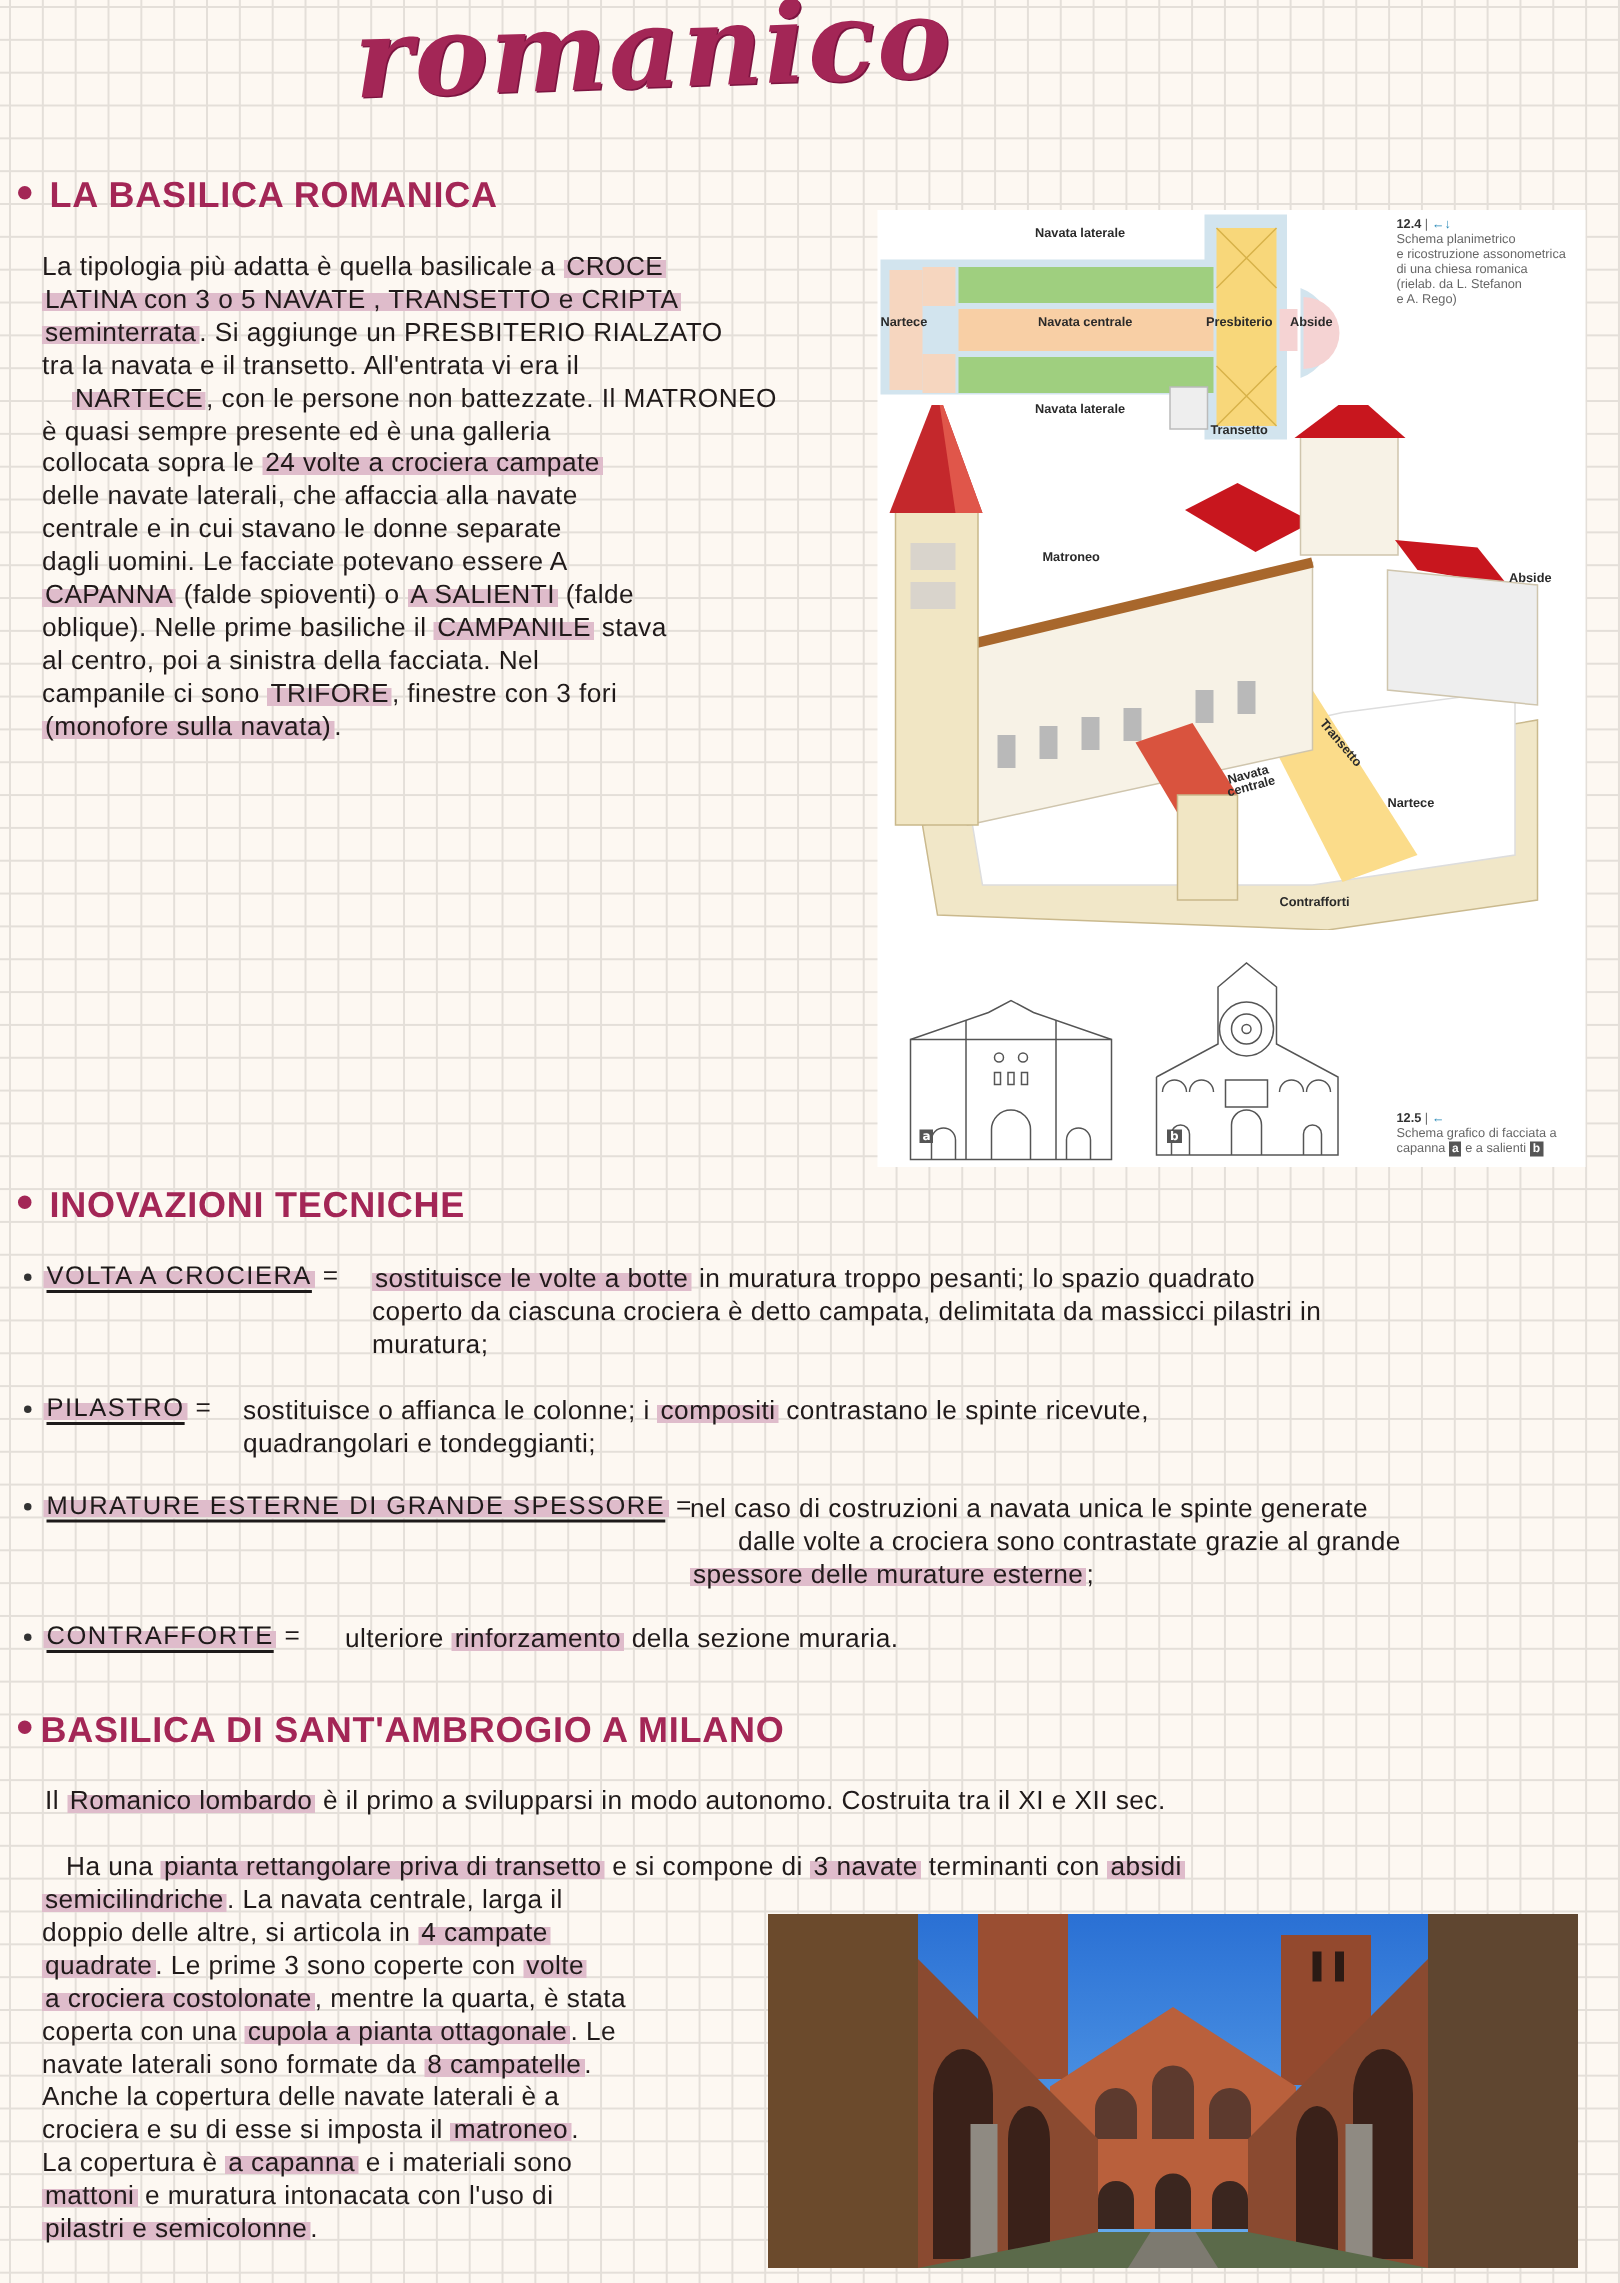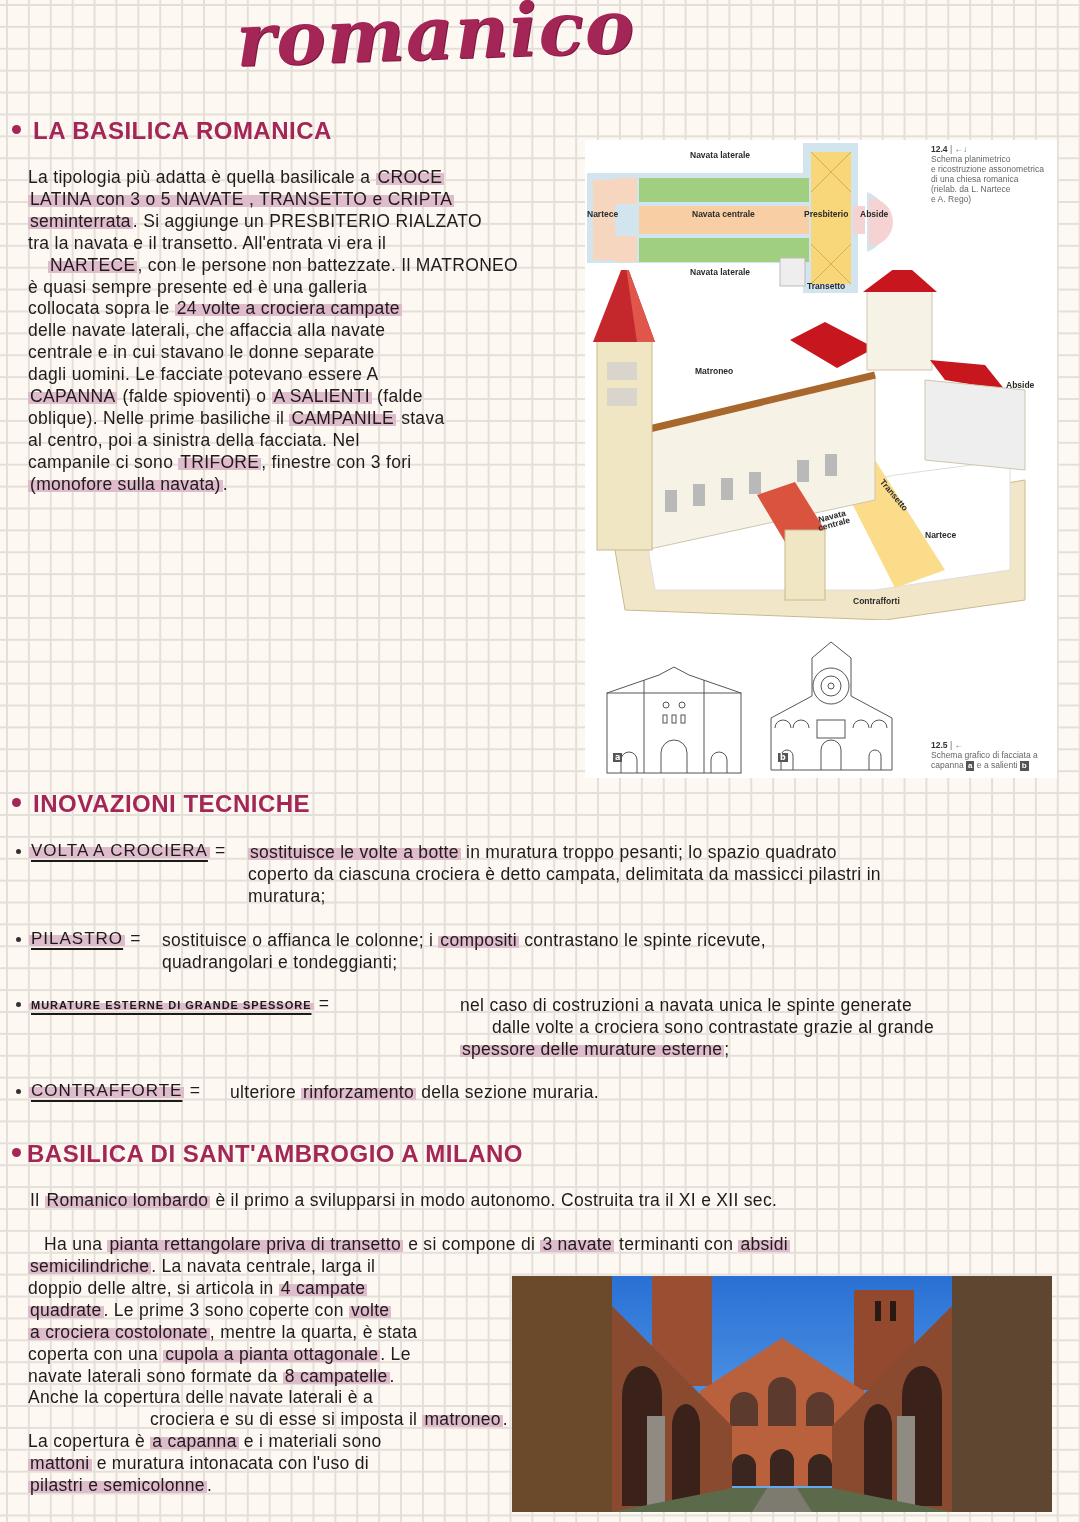--- a/index.html
+++ b/index.html
@@ -118,21 +118,21 @@
   <div class="fig-lbl" style="left:219px; top:69px;">Presbiterio</div>
   <div class="fig-lbl" style="left:275px; top:69px;">Abside</div>
   <div class="fig-lbl" style="left:105px; top:127px;">Navata laterale</div>
   <div class="fig-lbl" style="left:222px; top:141px;">Transetto</div>
 
   <div class="fig-cap" style="left:346px; top:4px; width:126px;">
     <div><span class="num">12.4</span> | <span class="arr">←↓</span></div>
     <div>Schema planimetrico</div>
     <div>e ricostruzione assonometrica</div>
     <div>di una chiesa romanica</div>
-    <div>(rielab. da L. Nartece</div>
+    <div>(rielab. da L. Stefanon</div>
     <div>e A. Rego)</div>
   </div>
 
   <svg width="472" height="350" style="position:absolute;left:0;top:130px;">
 
     <polygon points="30,280 320,230 440,210 440,330 300,350 40,340" fill="#f1e7c8" stroke="#cab98d"></polygon>
 
     <polygon points="60,260 310,205 425,190 425,300 290,320 70,320" fill="#ffffff" stroke="#ddd"></polygon>
 
     <polygon points="250,200 290,190 360,300 310,318" fill="#fbdc8a"></polygon>
@@ -228,21 +228,21 @@
 
 <div class="abs" style="left:16px; top:928px;">
   <span class="bul"></span><span class="term hl">PILASTRO</span><span class="hand"> =</span>
 </div>
 <div class="abs hand" style="left:162px; top:930px; width:900px;">
     <div style="white-space: nowrap;"><span>sostituisce o affianca le colonne; i </span><span class="hl">compositi</span><span> contrastano le spinte ricevute,</span></div>
     <div style="white-space: nowrap;"><span>quadrangolari e tondeggianti;</span></div>
   </div>
 
 <div class="abs" style="left:16px; top:993px;">
-  <span class="bul"></span><span class="term hl" style="font-size:11px;font-weight:bold;">MURATURE ESTERNE DI GRANDE SPESSORE</span><span class="hand"> =</span>
+  <span class="bul"></span><span class="term hl" style="font-size:17px;">MURATURE ESTERNE DI GRANDE SPESSORE</span><span class="hand"> =</span>
 </div>
 <div class="abs hand" style="left:460px; top:995px; width:600px;">
     <div style="white-space: nowrap;"><span>nel caso di costruzioni a navata unica le spinte generate</span></div>
     <div style="white-space: nowrap; margin-left: 32px;"><span>dalle volte a crociera sono contrastate grazie al grande</span></div>
     <div style="white-space: nowrap;"><span class="hl">spessore delle murature esterne</span><span>;</span></div>
   </div>
 
 <div class="abs" style="left:16px; top:1080px;">
   <span class="bul"></span><span class="term hl">CONTRAFFORTE</span><span class="hand"> =</span>
 </div>
@@ -261,21 +261,21 @@
     <div style="white-space: nowrap; padding-left: 14px;"><span>Ha una </span><span class="hl">pianta rettangolare priva di transetto</span><span> e si compone di </span><span class="hl">3 navate</span><span> terminanti con </span><span class="hl">absidi</span></div>
   </div>
 <div class="abs hand" style="left:28px; top:1256px; width:480px;">
     <div style="white-space: nowrap;"><span class="hl">semicilindriche</span><span>. La navata centrale, larga il</span></div>
     <div style="white-space: nowrap;"><span>doppio delle altre, si articola in </span><span class="hl">4 campate</span></div>
     <div style="white-space: nowrap;"><span class="hl">quadrate</span><span>. Le prime 3 sono coperte con </span><span class="hl">volte</span></div>
     <div style="white-space: nowrap;"><span class="hl">a crociera costolonate</span><span>, mentre la quarta, è stata</span></div>
     <div style="white-space: nowrap;"><span>coperta con una </span><span class="hl">cupola a pianta ottagonale</span><span>. Le</span></div>
     <div style="white-space: nowrap;"><span>navate laterali sono formate da </span><span class="hl">8 campatelle</span><span>.</span></div>
     <div style="white-space: nowrap;"><span>Anche la copertura delle navate laterali è a</span></div>
-    <div style="white-space: nowrap; text-align: right;"><span>crociera e su di esse si imposta il </span><span class="hl">matroneo</span><span>.</span></div>
+    <div style="white-space: nowrap;"><span>crociera e su di esse si imposta il </span><span class="hl">matroneo</span><span>.</span></div>
     <div style="white-space: nowrap;"><span>La copertura è </span><span class="hl">a capanna</span><span> e i materiali sono</span></div>
     <div style="white-space: nowrap;"><span class="hl">mattoni</span><span> e muratura intonacata con l'uso di</span></div>
     <div style="white-space: nowrap;"><span class="hl">pilastri e semicolonne</span><span>.</span></div>
   </div>
 
 <div class="abs photo">
   <svg width="540" height="236" viewBox="0 0 540 236">
     <defs>
       <linearGradient id="sky" x1="0" y1="0" x2="0" y2="1">
           <stop offset="0" stop-color="#2a70d4"></stop>

